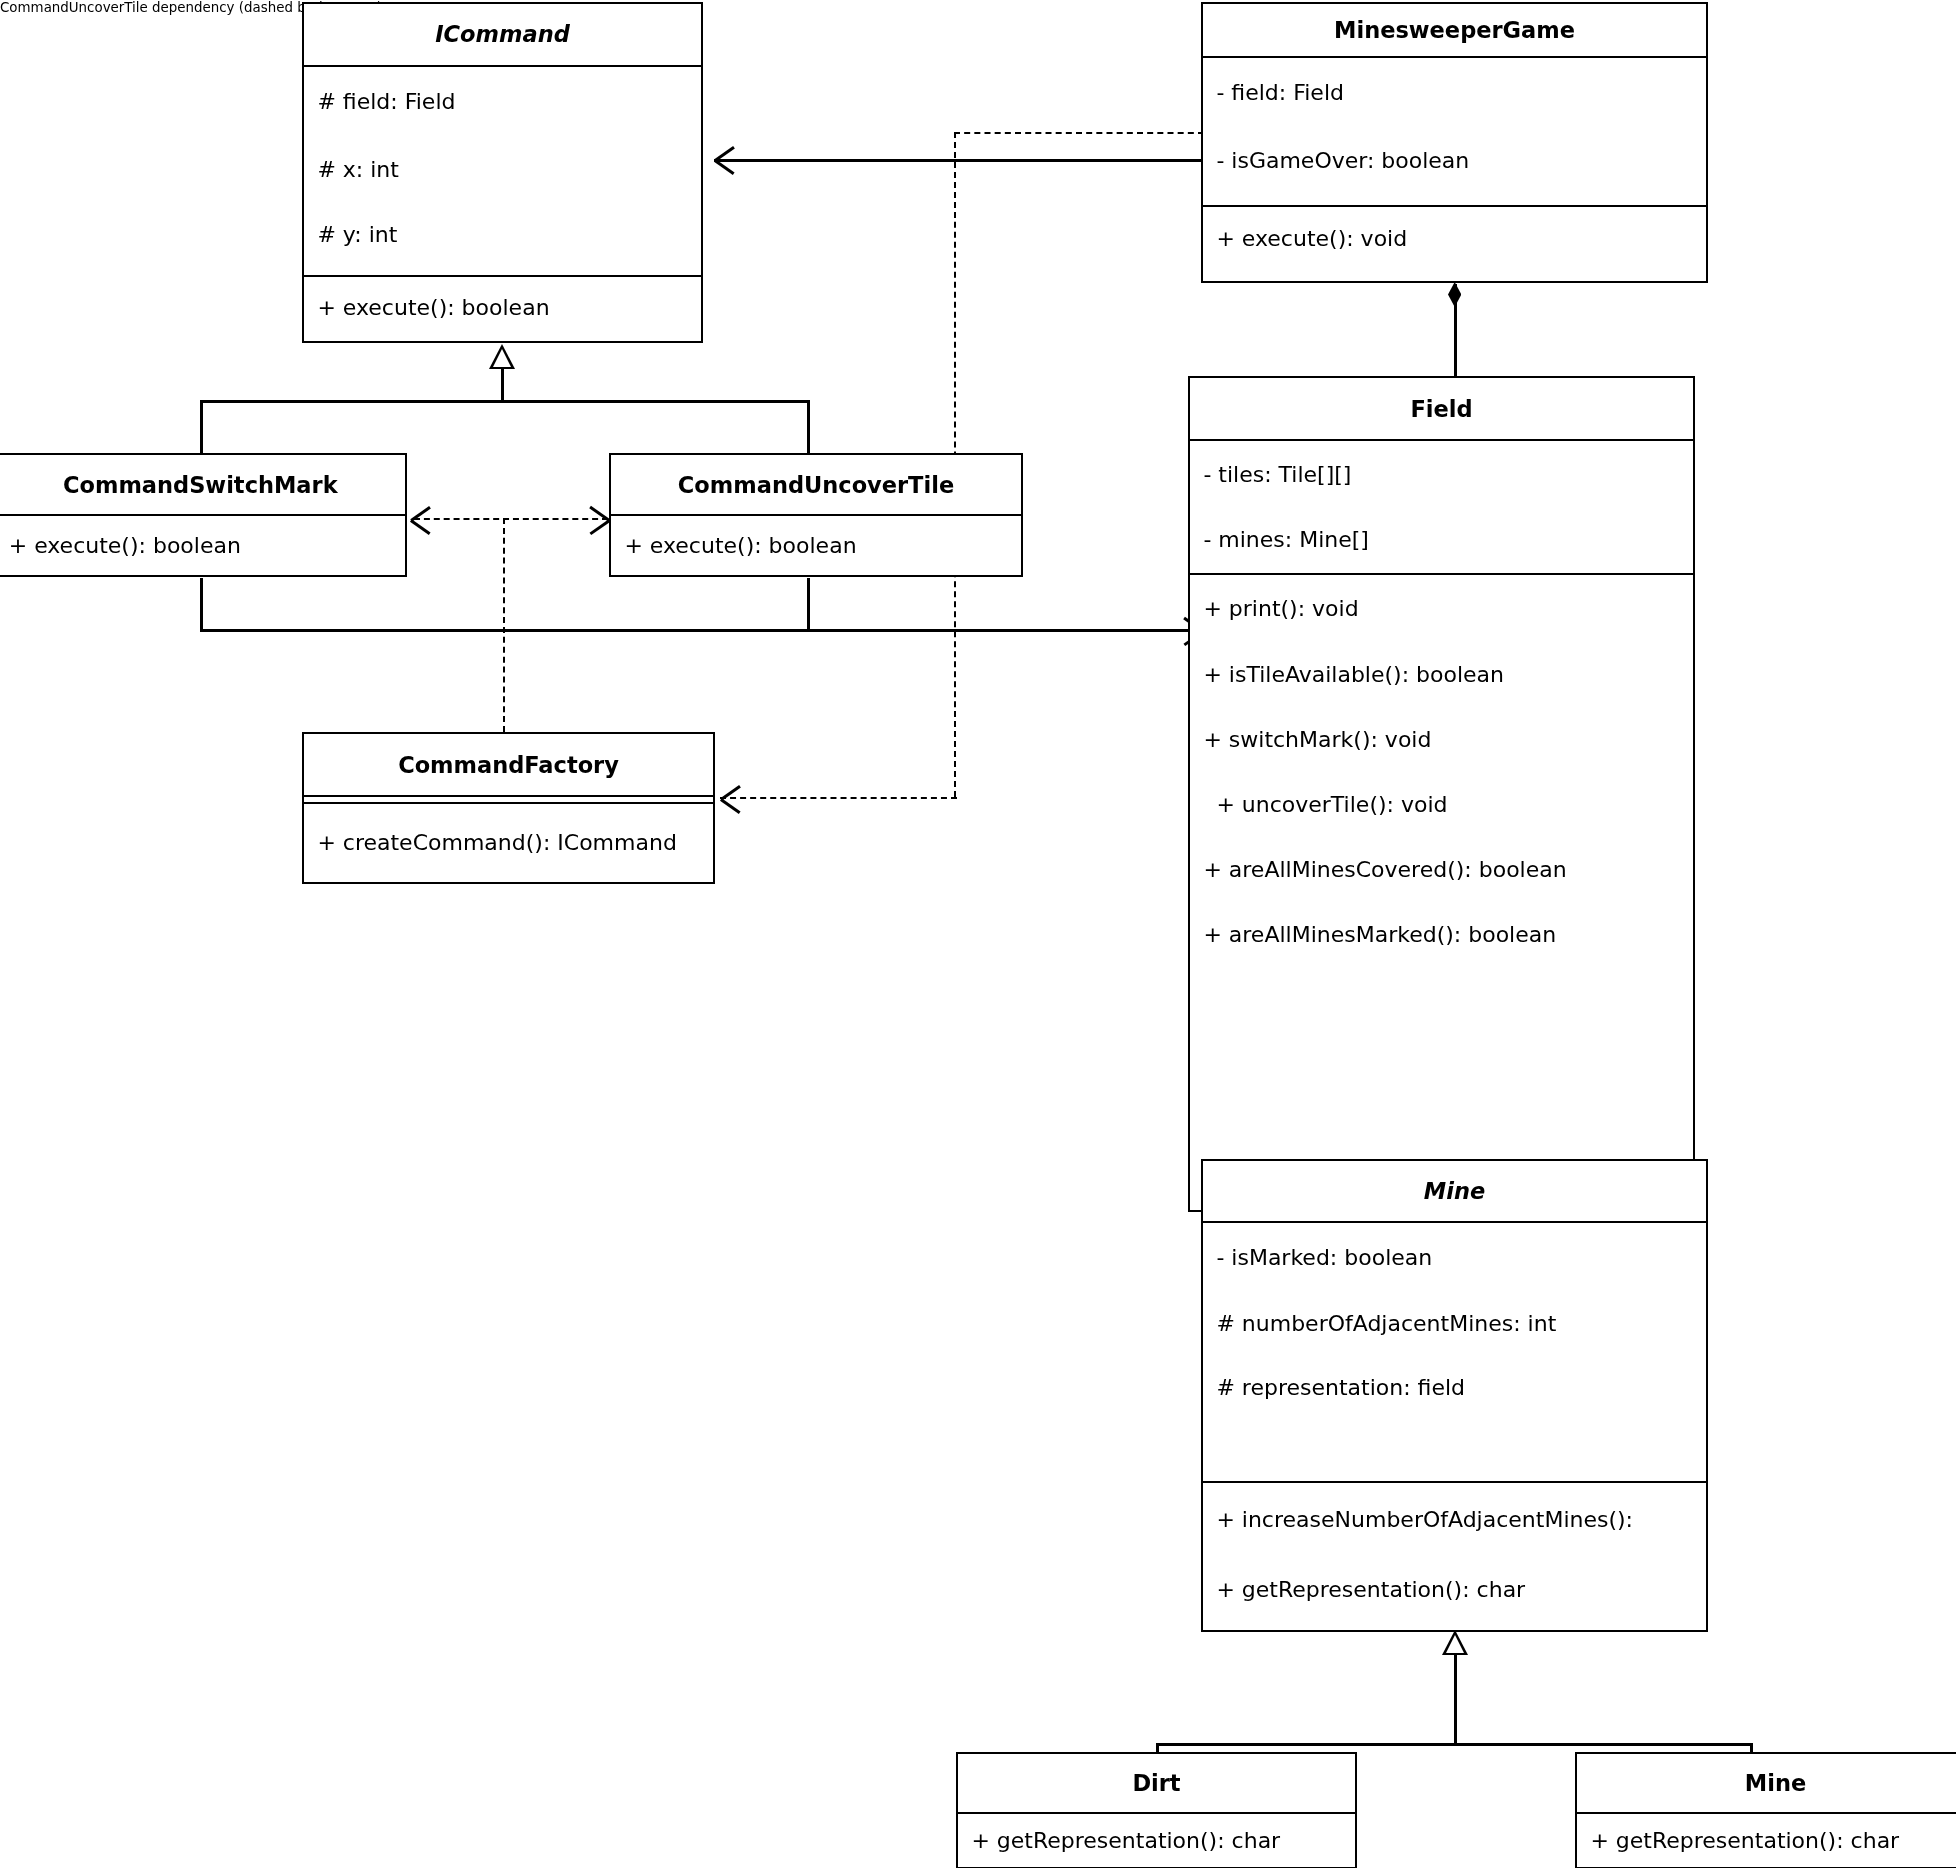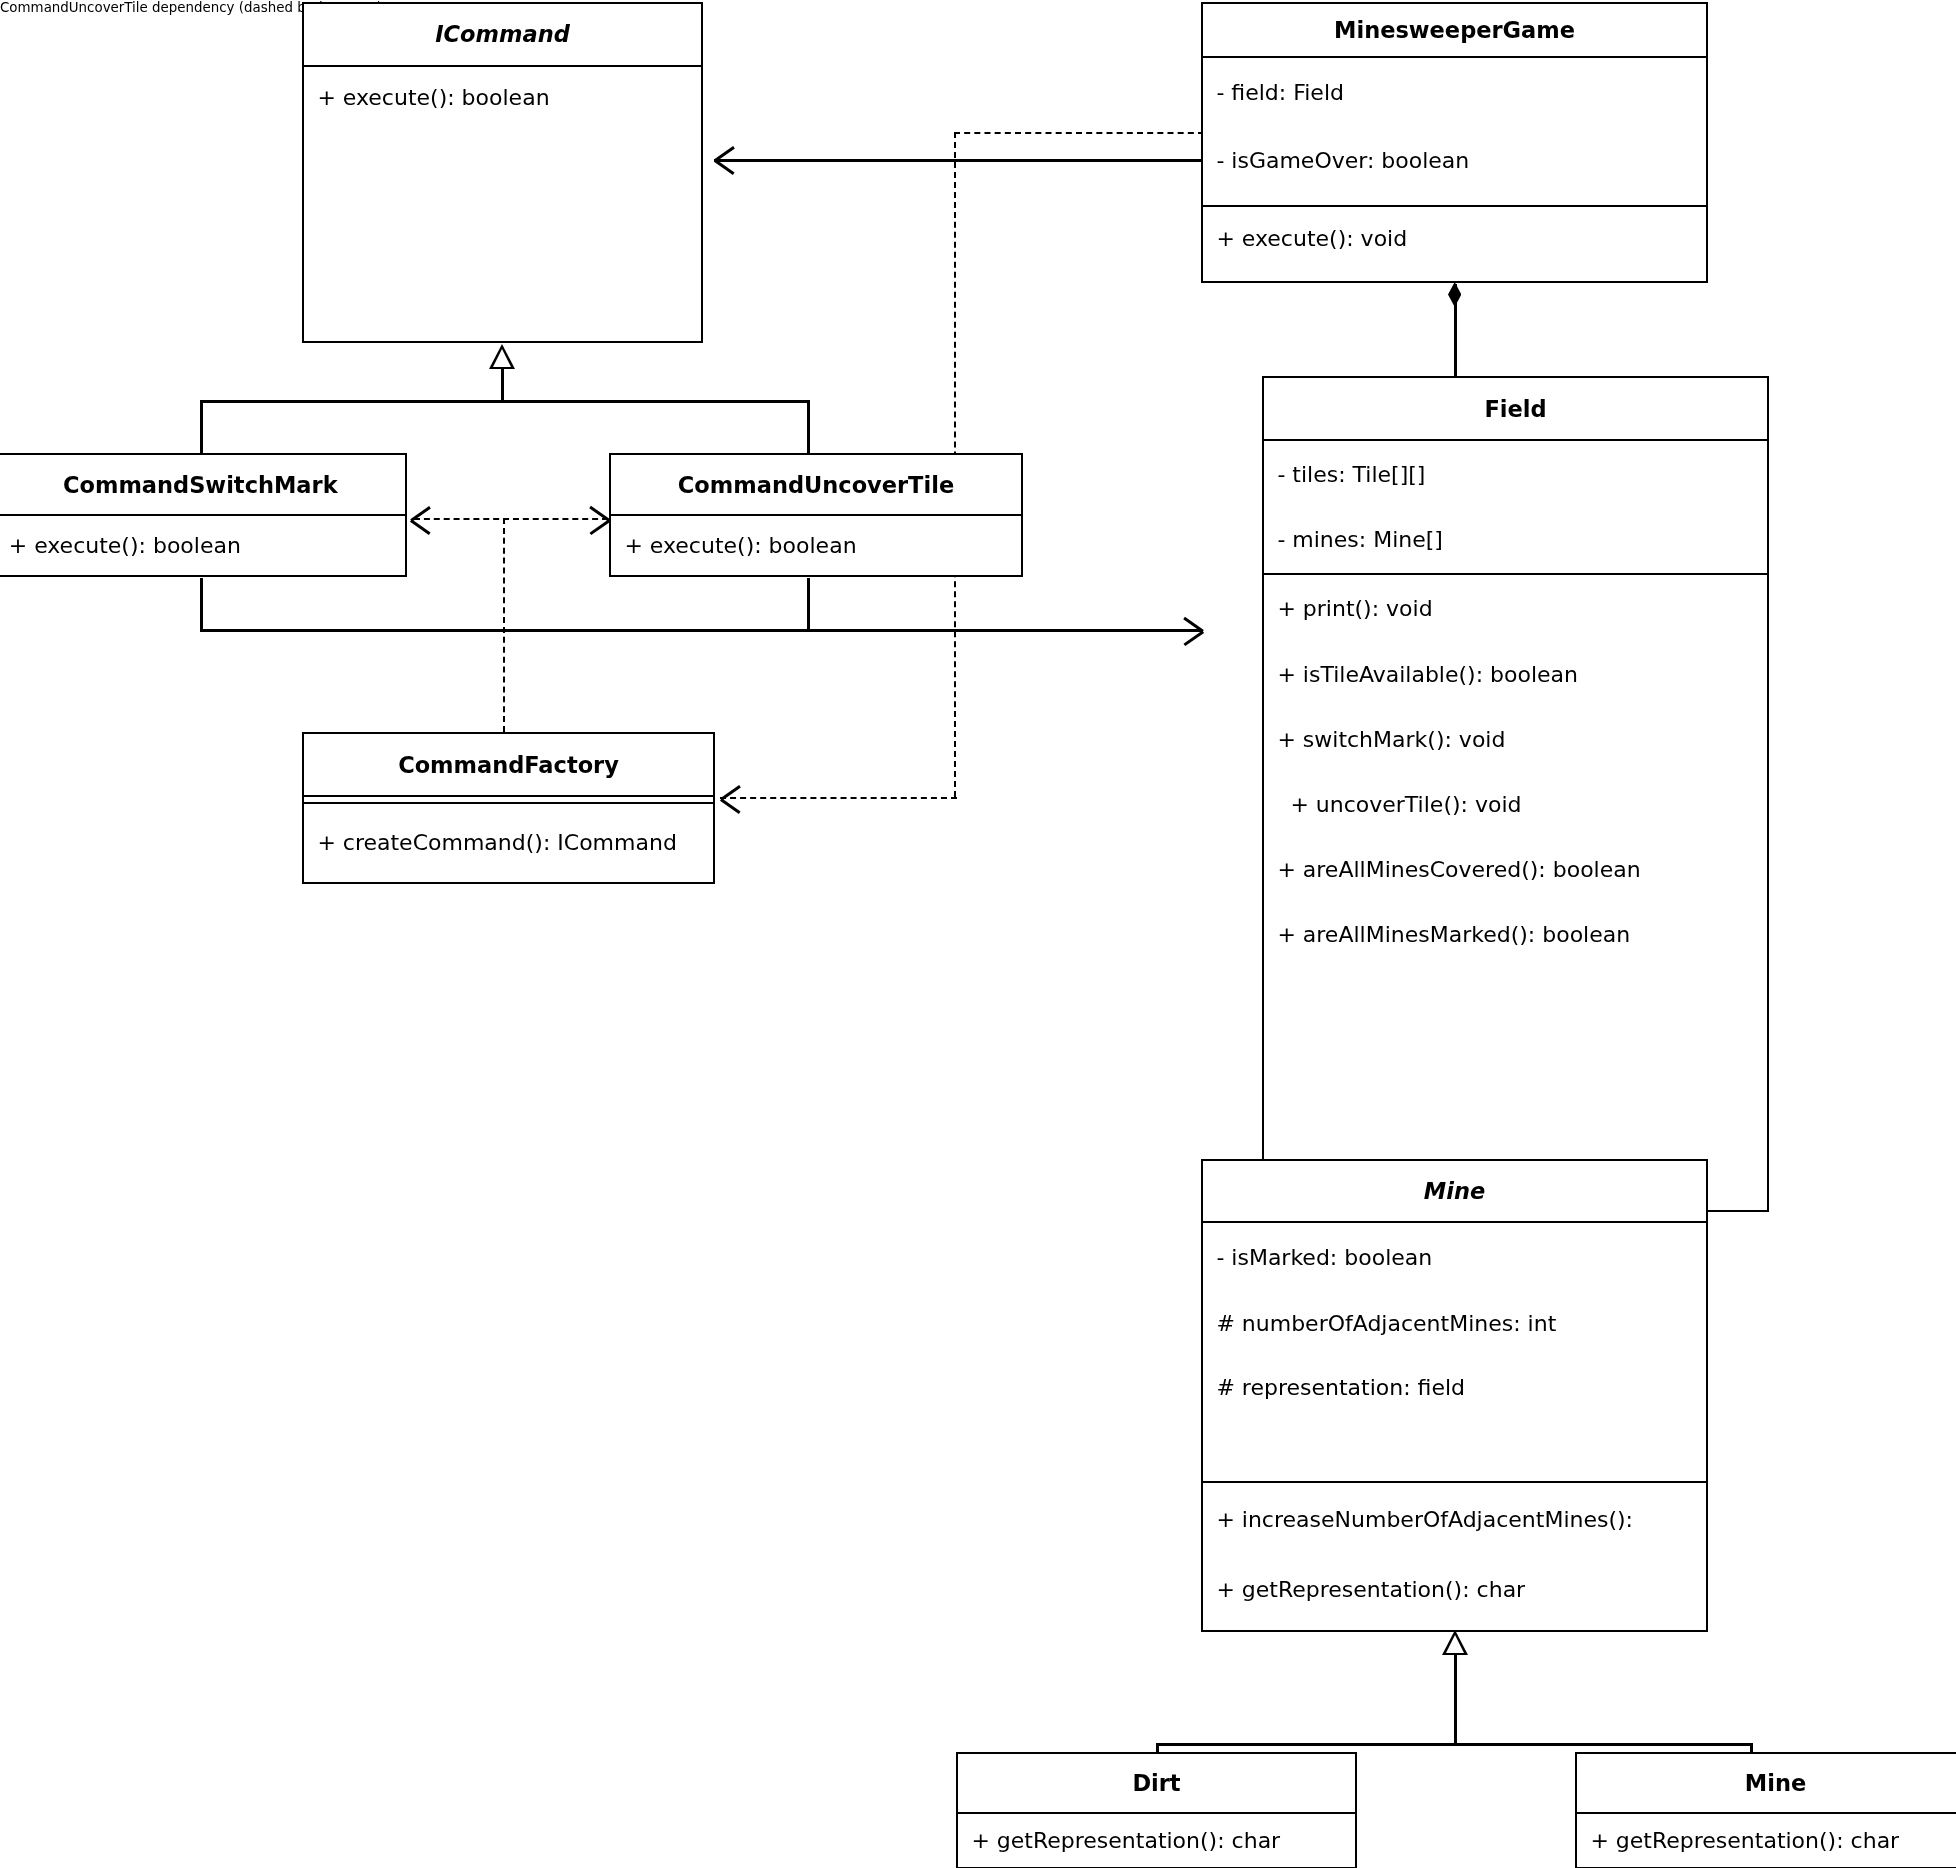--- a/index.html
+++ b/index.html
@@ -174,20 +174,25 @@
   <div class="edge v" style="left:1454px; top:1653px; height:92px;"></div>
   <div class="edge h" style="left:1156px; top:1743px; width:596px;"></div>
   <div class="edge v" style="left:1156px; top:1743px; height:35px;"></div>
   <div class="edge v" style="left:1750px; top:1743px; height:35px;"></div>
 
   
 
   
   <div class="uml-class" style="left:302px; top:1.7px; width:401px; height:341px;">
     <div class="uml-title italic" style="height:63px;">ICommand</div>
+    <div class="uml-compartment divider" style="height:210px;">
+      <div class="uml-row" style="height:70px;"># field: Field</div>
+      <div class="uml-row" style="height:65px;"># x: int</div>
+      <div class="uml-row" style="height:65px;"># y: int</div>
+    </div>
     <div class="uml-compartment" style="height:62px;">
       <div class="uml-row" style="height:62px;">+ execute(): boolean</div>
     </div>
   </div>
 
   
   <div class="uml-class" style="left:1201px; top:1.7px; width:507px; height:281px;">
     <div class="uml-title" style="height:54px;">MinesweeperGame</div>
     <div class="uml-compartment divider" style="height:149px;">
       <div class="uml-row" style="height:70px;">- field: Field</div>
@@ -217,21 +222,21 @@
   
   <div class="uml-class" style="left:302px; top:732px; width:413px; height:152px;">
     <div class="uml-title" style="height:63px;">CommandFactory</div>
     <div class="uml-compartment divider empty-band"></div>
     <div class="uml-compartment" style="height:77px;">
       <div class="uml-row" style="height:77px;">+ createCommand(): ICommand</div>
     </div>
   </div>
 
   
-  <div class="uml-class" style="left:1262px; top:376px; width:507px; height:836px;">
+  <div class="uml-class" style="left:1188px; top:376px; width:507px; height:836px;">
     <div class="uml-title" style="height:63px;">Field</div>
     <div class="uml-compartment divider" style="height:134px;">
       <div class="uml-row" style="height:67px;">- tiles: Tile[][]</div>
       <div class="uml-row" style="height:63px;">- mines: Mine[]</div>
     </div>
     <div class="uml-compartment" style="height:476px;">
       <div class="uml-row" style="height:67px;">+ print(): void</div>
       <div class="uml-row" style="height:65px;">+ isTileAvailable(): boolean</div>
       <div class="uml-row" style="height:65px;">+ switchMark(): void</div>
       <div class="uml-row" style="height:65px;margin-left:13px;">+ uncoverTile(): void</div>

